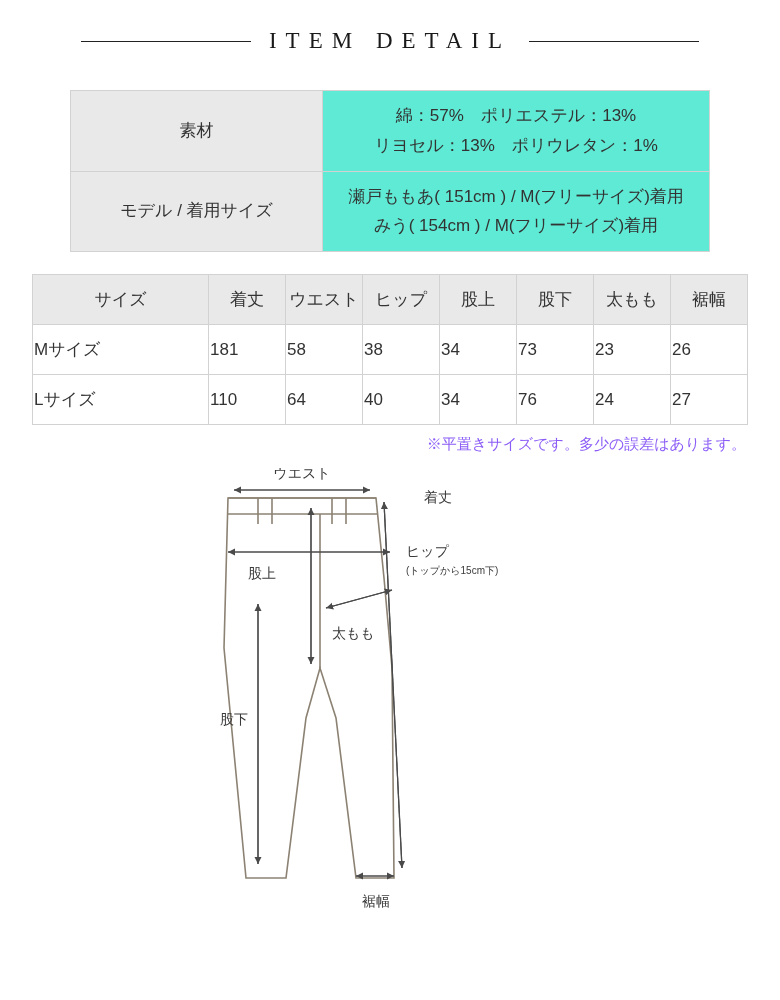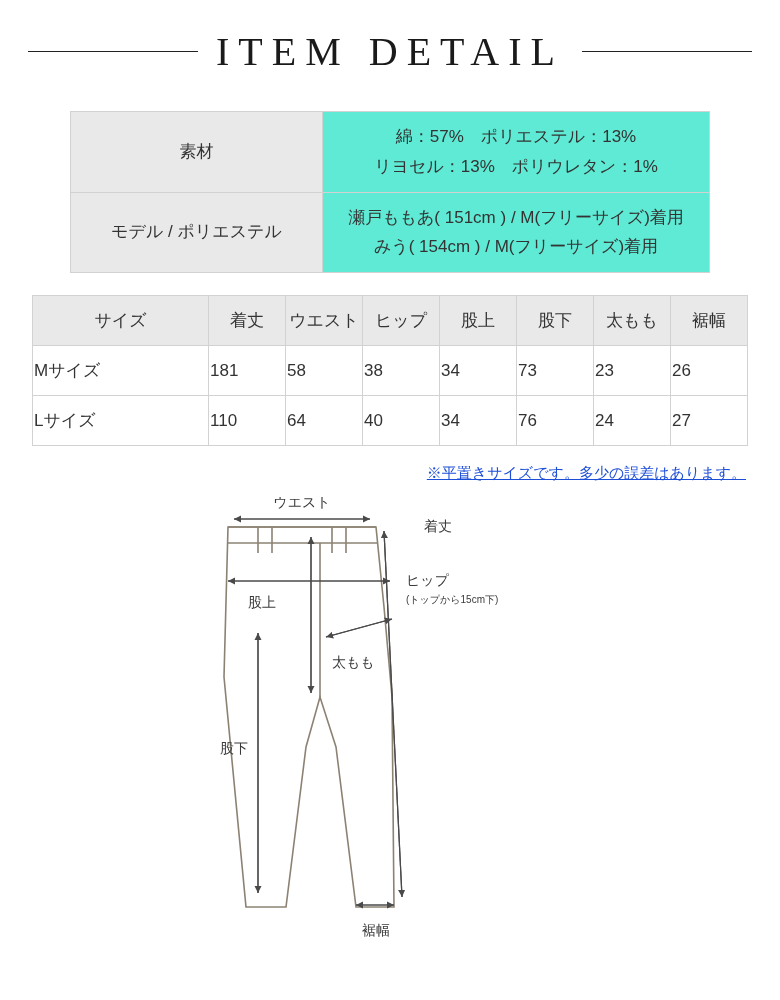--- a/index.html
+++ b/index.html
@@ -25,21 +25,21 @@
     margin-top: 28px;
     padding: 0 12px;
   }
   .title-rule {
     height: 1px;
     background: #222;
     flex: 0 0 170px;
   }
   .title-text {
     font-family: "Liberation Serif", serif;
-    font-size: 40px;
+    font-size: 23px;
     letter-spacing: 9px;
     color: #1a1a1a;
     padding: 0 18px;
     white-space: nowrap;
     font-weight: 400;
   }
 
   
   table {
     border-collapse: collapse;
@@ -83,26 +83,25 @@
     background: #e9e9e9;
   }
   .size-table tbody td {
     background: #ffffff;
   }
   .col-label { width: 176px; }
   .col-num { width: 77px; }
 
   .note {
     width: 716px;
-    margin: 18px auto 0 auto;
+    margin: 10px auto 0 auto;
     text-align: right;
     font-size: 15px;
-    color: #1d4ed8;
+    color: #8b5cf6;
     padding-right: 2px;
-    text-decoration: underline;
   }
 
   
   .diagram-wrap {
     width: 780px;
     margin-top: 14px;
     display: flex;
     justify-content: center;
   }
   svg text {
@@ -124,21 +123,21 @@
   <table class="spec-table">
     <tbody>
       <tr>
         <td class="lbl">素材</td>
         <td class="val">
           <div>綿：57%　ポリエステル：13%</div>
           <div>リヨセル：13%　ポリウレタン：1%</div>
         </td>
       </tr>
       <tr>
-        <td class="lbl">モデル / ポリエステル</td>
+        <td class="lbl">モデル / 着用サイズ</td>
         <td class="val">
           <div>瀬戸ももあ( 151cm ) / M(フリーサイズ)着用</div>
           <div>みう( 154cm ) / M(フリーサイズ)着用</div>
         </td>
       </tr>
     </tbody>
   </table>
 
   <table class="size-table">
     <thead>

